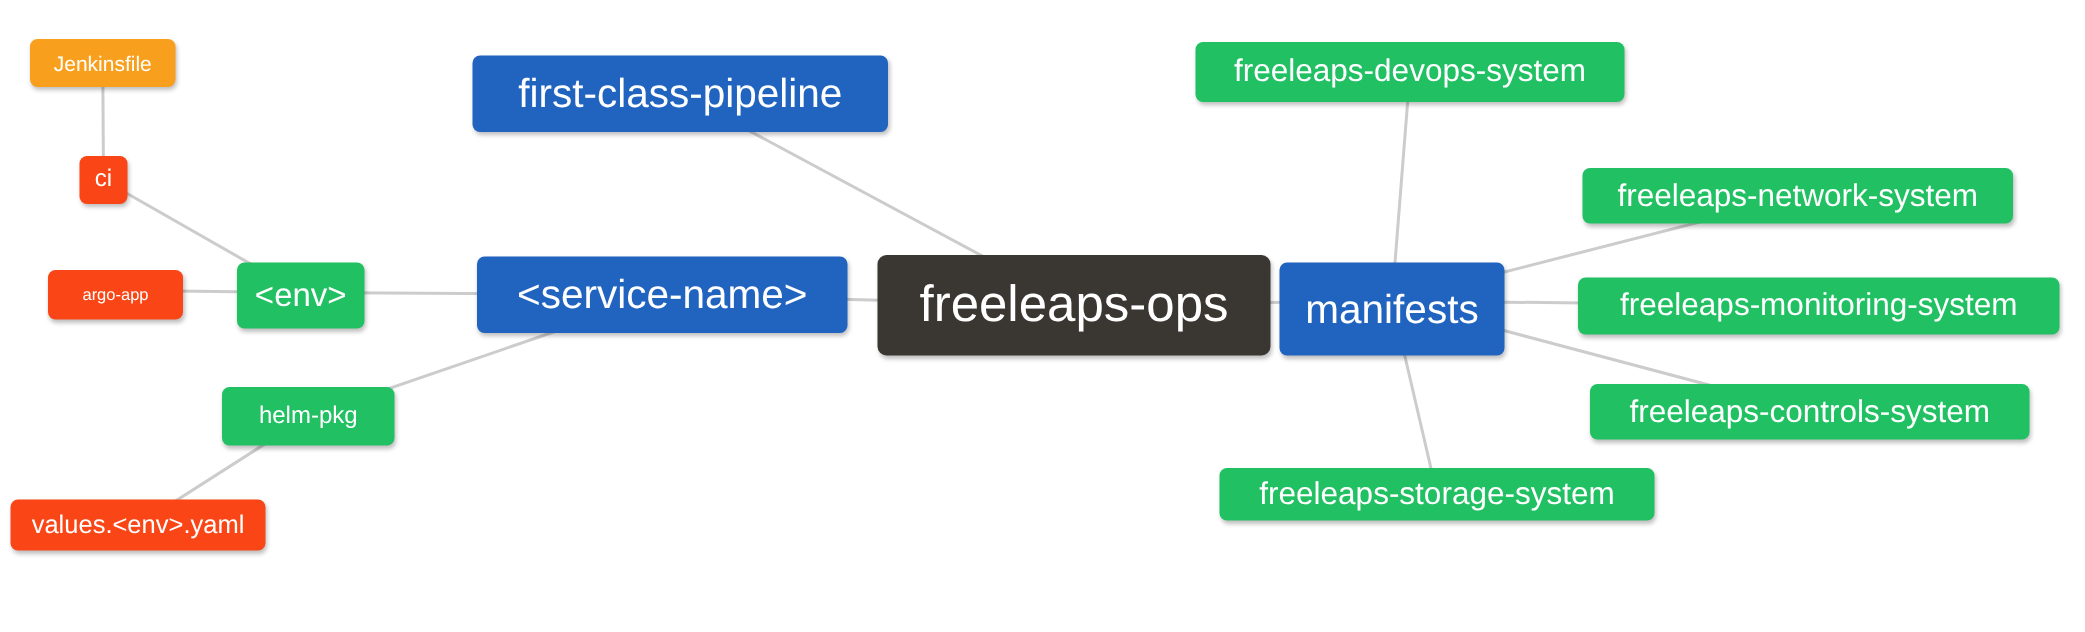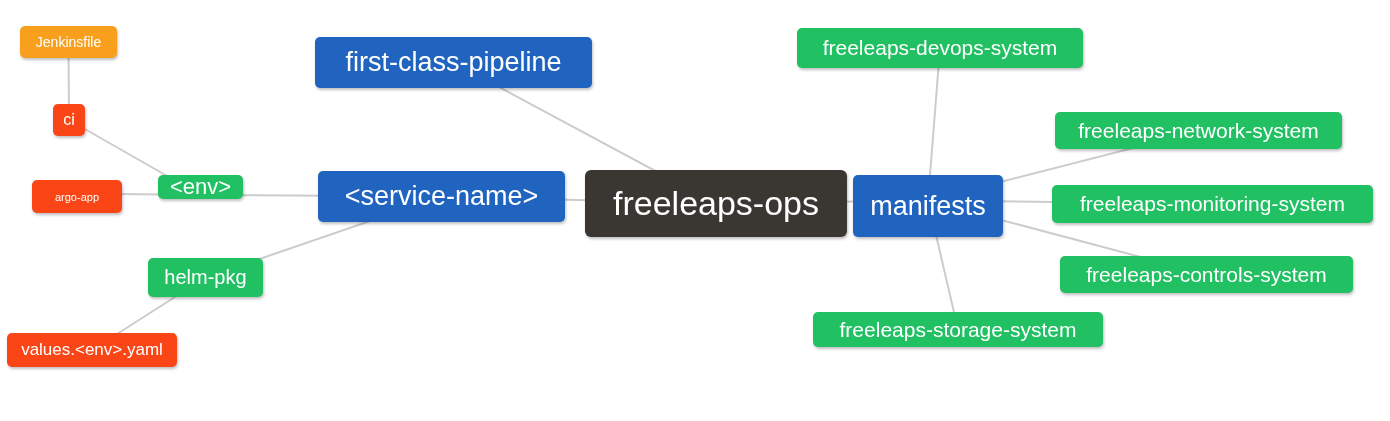--- a/index.html
+++ b/index.html
@@ -56,22 +56,22 @@
       <line x1="928" y1="200.5" x2="940" y2="48" stroke="#cccccc" stroke-width="2"></line>
       <line x1="928" y1="200.5" x2="1201.5" y2="130.5" stroke="#cccccc" stroke-width="2"></line>
       <line x1="928" y1="200.5" x2="1212.5" y2="204" stroke="#cccccc" stroke-width="2"></line>
       <line x1="928" y1="200.5" x2="1206.5" y2="274.5" stroke="#cccccc" stroke-width="2"></line>
       <line x1="928" y1="200.5" x2="958" y2="329.5" stroke="#cccccc" stroke-width="2"></line>
     </svg>
 
 <div class="node" style="left: 20px; top: 26px; width: 97px; height: 32px; background: rgb(248, 160, 29); font-size: 14px;">Jenkinsfile</div>
     <div class="node" style="left: 53px; top: 104px; width: 32px; height: 32px; background: rgb(250, 70, 22); font-size: 16px;">ci</div>
     <div class="node" style="left: 32px; top: 180px; width: 90px; height: 33px; background: rgb(250, 70, 22); font-size: 11px;">argo-app</div>
-    <div class="node" style="left: 158px; top: 175px; width: 85px; height: 24px; background: rgb(33, 192, 99); font-size: 22px;">&lt;env&gt;</div>
-    <div class="node" style="left: 148px; top: 258px; width: 115px; height: 39px; background: rgb(33, 192, 99); font-size: 20px;">helm-pkg</div>
+    <div class="node" style="left: 158px; top: 175px; width: 85px; height: 44px; background: rgb(33, 192, 99); font-size: 22px;">&lt;env&gt;</div>
+    <div class="node" style="left: 148px; top: 258px; width: 115px; height: 39px; background: rgb(33, 192, 99); font-size: 16px;">helm-pkg</div>
     <div class="node" style="left: 7px; top: 333px; width: 170px; height: 34px; background: rgb(250, 70, 22); font-size: 17px;">values.&lt;env&gt;.yaml</div>
     <div class="node" style="left: 315px; top: 37px; width: 277px; height: 51px; background: rgb(33, 100, 192); font-size: 27px;">first-class-pipeline</div>
     <div class="node" style="left: 318px; top: 171px; width: 247px; height: 51px; background: rgb(33, 100, 192); font-size: 27px;">&lt;service-name&gt;</div>
     <div class="node root" style="left: 585px; top: 170px; width: 262px; height: 67px; background: rgb(58, 55, 51); font-size: 34px;">freeleaps-ops</div>
     <div class="node" style="left: 853px; top: 175px; width: 150px; height: 62px; background: rgb(33, 100, 192); font-size: 27px;">manifests</div>
     <div class="node" style="left: 797px; top: 28px; width: 286px; height: 40px; background: rgb(33, 192, 99); font-size: 21px;">freeleaps-devops-system</div>
     <div class="node" style="left: 1055px; top: 112px; width: 287px; height: 37px; background: rgb(33, 192, 99); font-size: 21px;">freeleaps-network-system</div>
     <div class="node" style="left: 1052px; top: 185px; width: 321px; height: 38px; background: rgb(33, 192, 99); font-size: 21px;">freeleaps-monitoring-system</div>
     <div class="node" style="left: 1060px; top: 256px; width: 293px; height: 37px; background: rgb(33, 192, 99); font-size: 21px;">freeleaps-controls-system</div>
     <div class="node" style="left: 813px; top: 312px; width: 290px; height: 35px; background: rgb(33, 192, 99); font-size: 21px;">freeleaps-storage-system</div>

